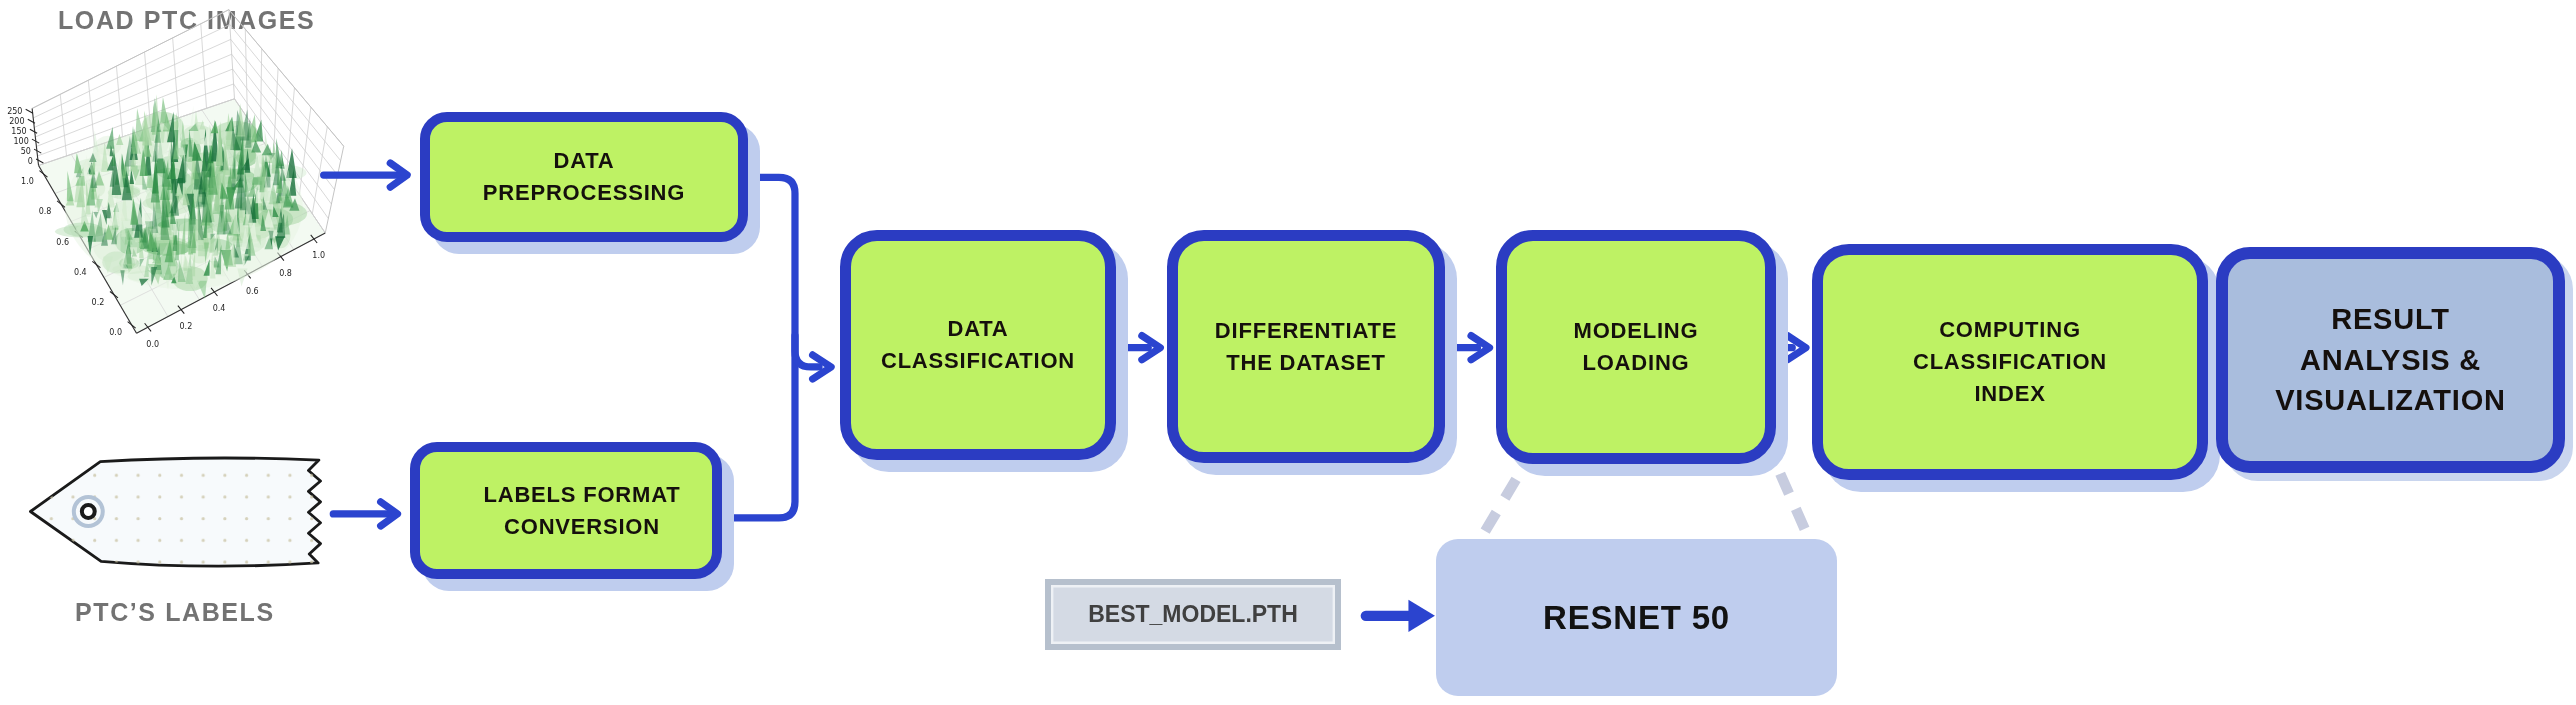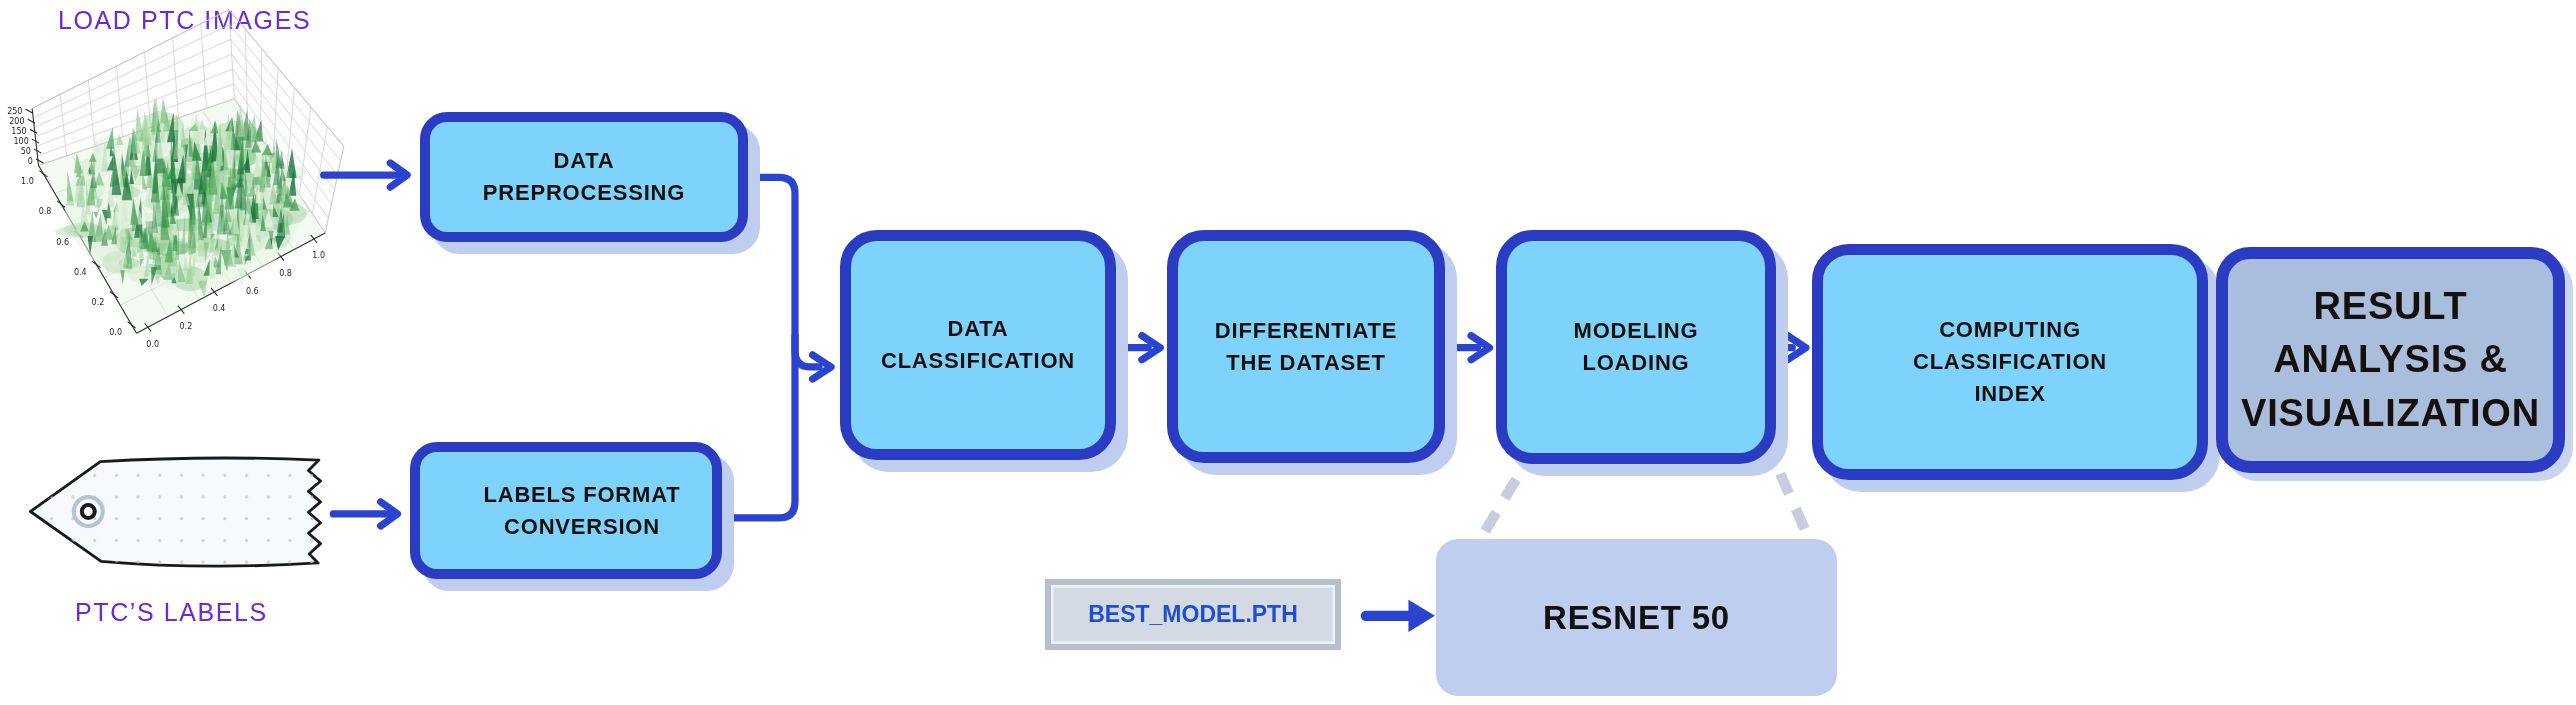--- a/index.html
+++ b/index.html
@@ -1,42 +1,42 @@
 <!DOCTYPE html>
 <html style="font-size:13px"><head>
 <meta charset="utf-8">
 <style>
   html,body{margin:0;padding:0;background:#ffffff;}
   .canvas{position:relative;width:2576px;height:705px;overflow:hidden;
           font-family:"Liberation Sans",sans-serif;background:#ffffff;}
-  .heading{position:absolute;font-weight:normal;color:#6d28d9;letter-spacing:1.6px;
+  .heading{position:absolute;font-weight:bold;color:#737373;letter-spacing:1.6px;
            font-size:25px;white-space:nowrap;}
   #title-images{left:58px;top:6.4px;}
   #title-labels{left:75px;top:598px;}
   .step{position:absolute;box-sizing:border-box;border:10.4px solid #2b3cc2;
-        background:#7dd3fc;border-radius:32px;display:flex;align-items:center;justify-content:center;
+        background:#bef264;border-radius:32px;display:flex;align-items:center;justify-content:center;
         box-shadow:12px 12px 0 0 #bfcdee;}
   .step-label{font-weight:bold;color:#15100d;text-align:center;font-size:22px;
               letter-spacing:0.8px;line-height:1.45;white-space:pre-line;}
   #box-preprocessing{left:420px;top:112px;width:328px;height:130px;border-radius:27px;}
   #box-labelsconv{left:410px;top:442px;width:312px;height:137px;border-radius:27px;padding-left:32px;}
   #box-classification{left:840px;top:230px;width:276px;height:230px;border-radius:37px;border-width:11.2px;}
   #box-differentiate{left:1167px;top:230px;width:278px;height:233px;border-radius:37px;border-width:11.2px;}
   #box-modeling{left:1496px;top:230px;width:280px;height:234px;border-radius:37px;border-width:11.2px;}
   #box-computing{left:1812px;top:244px;width:396px;height:236px;border-radius:37px;border-width:11.2px;}
   #box-result{left:2216px;top:247px;width:349px;height:226px;border-radius:34px;border-width:12px;
               background:#a9bddd;box-shadow:8px 8px 0 0 #c9d5ee;}
-  #box-result .step-label{font-size:38px;line-height:1.4;}
+  #box-result .step-label{font-size:29px;line-height:1.4;}
   .resnet-box{position:absolute;left:1436px;top:539px;width:401px;height:157px;background:#bfcdee;
               border-radius:22px;display:flex;align-items:center;justify-content:center;}
   .resnet-label{font-weight:bold;color:#121212;font-size:33px;letter-spacing:0.8px;}
   .file-box{position:absolute;left:1045px;top:579px;width:296px;height:71px;box-sizing:border-box;
             border:6.4px solid #b6c0cd;background:#d4dae4;box-shadow:inset 0 0 0 2.4px #eef1f5;
             display:flex;align-items:center;justify-content:center;}
-  .file-label{font-weight:bold;color:#1d4ed8;font-size:23px;letter-spacing:0px;white-space:nowrap;}
+  .file-label{font-weight:bold;color:#404040;font-size:23px;letter-spacing:0px;white-space:nowrap;}
   svg{position:absolute;}
   #connectors{left:0;top:0;pointer-events:none;}
   .conn{stroke:#2b44cf;stroke-width:9;fill:none;stroke-linecap:round;stroke-linejoin:round;}
   .conn-thick{stroke:#2b44cf;stroke-width:13;fill:none;stroke-linecap:round;}
   .head{stroke:#2b44cf;stroke-width:9;fill:none;stroke-linecap:round;stroke-linejoin:round;}
   .dash{stroke:#c7ccdf;stroke-width:13;stroke-dasharray:27 21;fill:none;stroke-linecap:butt;}
   #plot-svg{left:0;top:40;}
   #tag-svg{left:24px;top:448px;}
   .tick-text{font-family:"DejaVu Sans",sans-serif;}
 </style>

